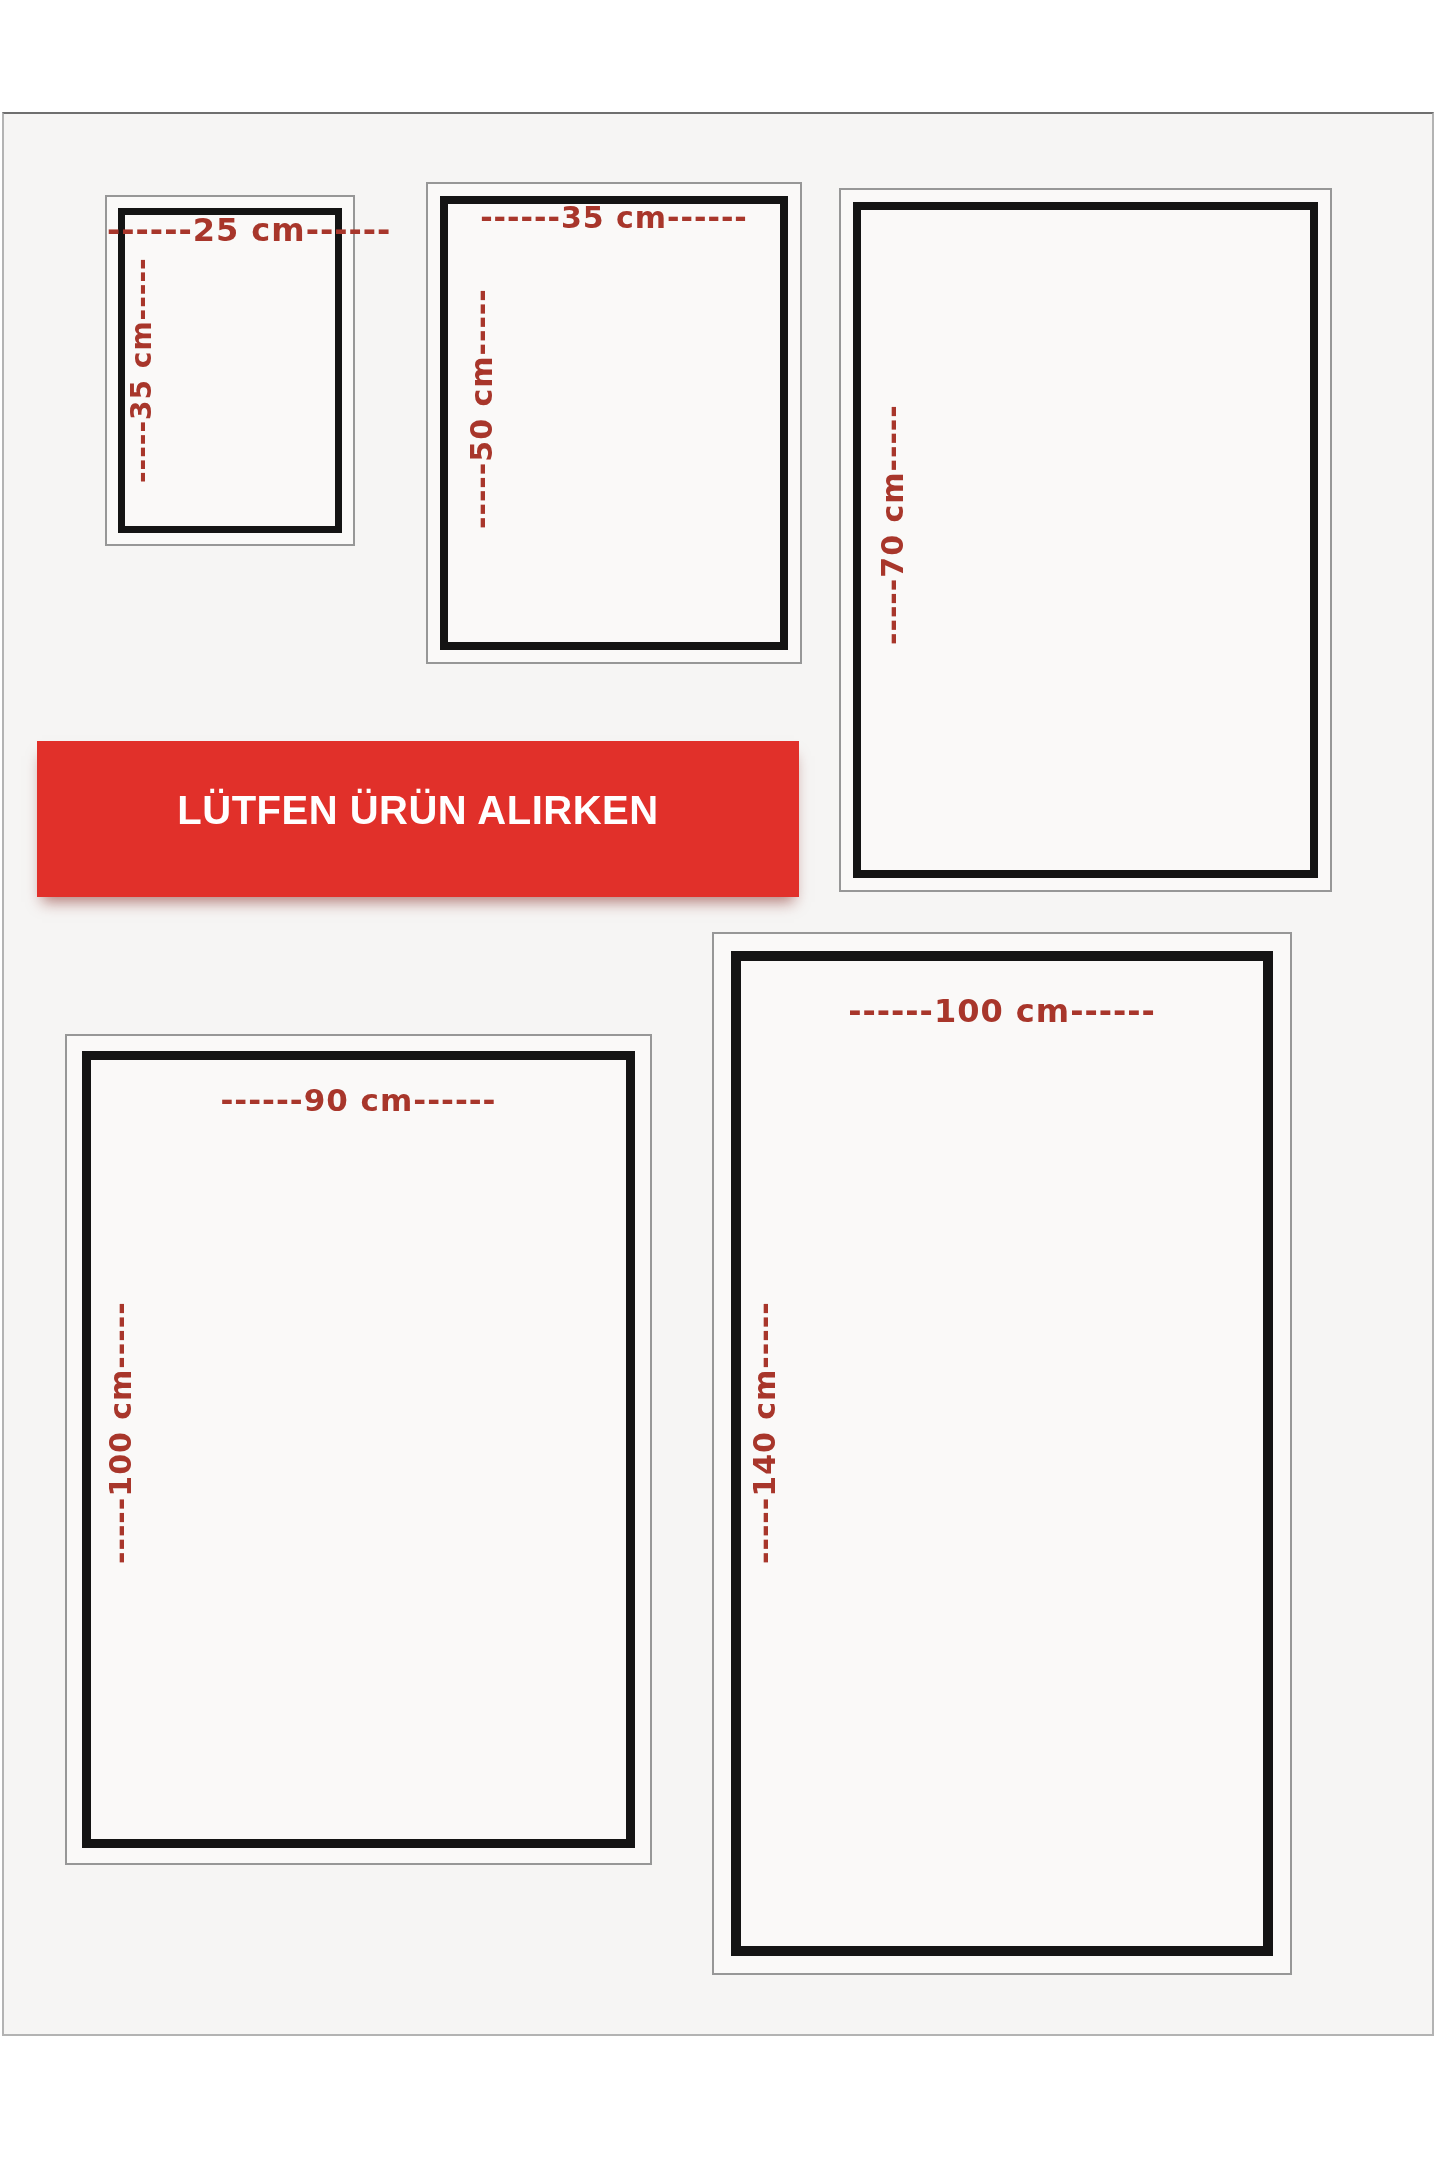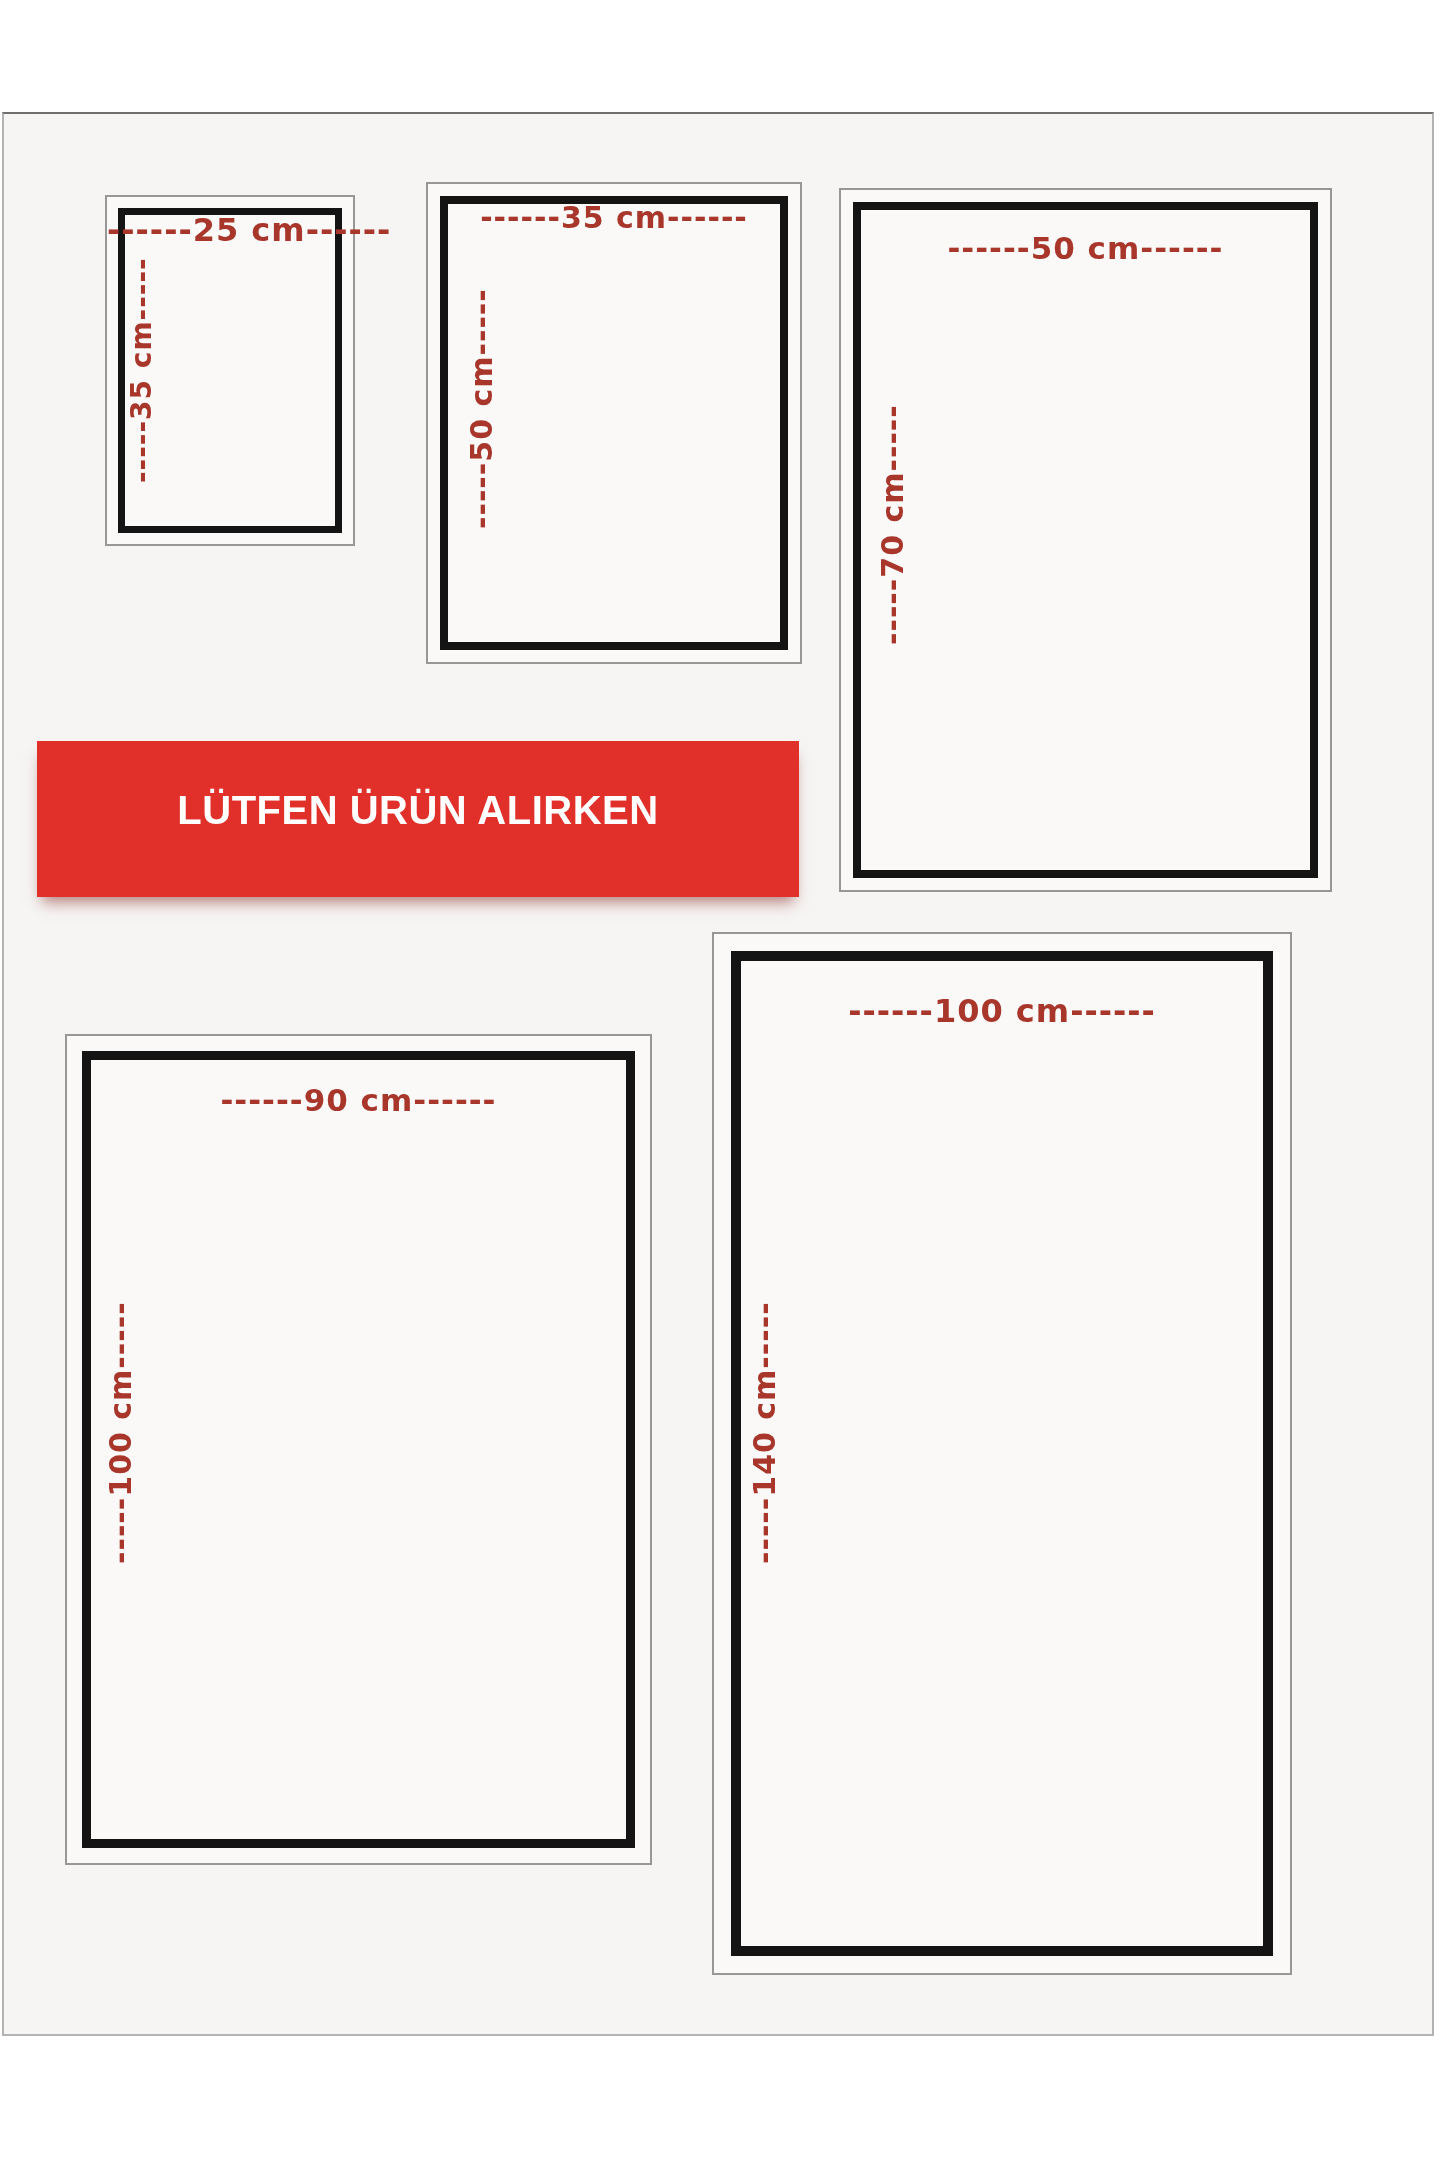--- a/index.html
+++ b/index.html
@@ -127,21 +127,20 @@
     </div>
 
     <div class="size-box sb2">
       <div class="inner-frame"></div>
       <div class="wlabel">------35 cm------</div>
       <div class="vlabel">-----50 cm-----</div>
     </div>
 
     <div class="size-box sb3">
       <div class="inner-frame"></div>
-      <div class="wlabel">------50 cm------</div>
       <div class="vlabel">-----70 cm-----</div>
     </div>
 
     <div class="warning-banner">
       <div>LÜTFEN ÜRÜN ALIRKEN</div>
     </div>
 
     <div class="size-box sb4">
       <div class="inner-frame"></div>
       <div class="wlabel">------90 cm------</div>

